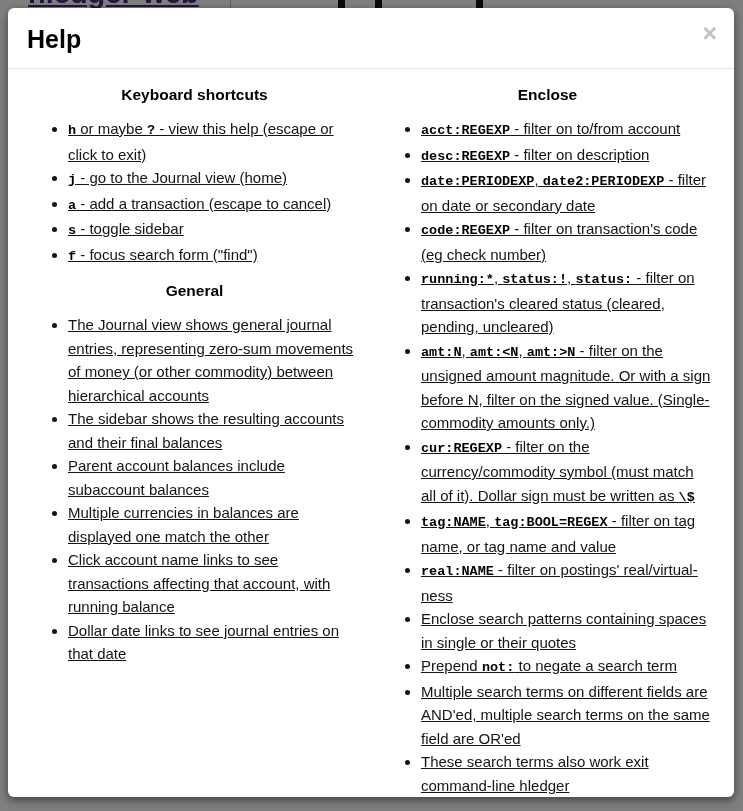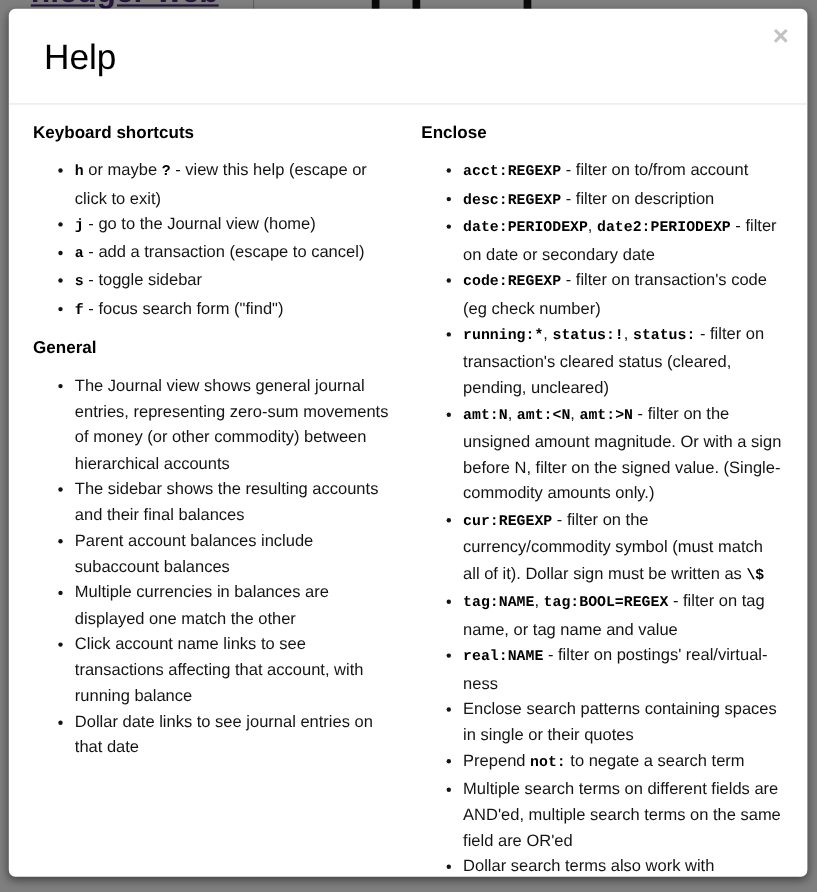--- a/index.html
+++ b/index.html
@@ -39,53 +39,55 @@
     box-shadow: 0 3px 9px rgba(0,0,0,0.5);
     z-index: 2;
     overflow: hidden;
   }
   .modal-header {
     position: relative;
     padding: 15px 20px 13px 19px;
     border-bottom: 1px solid #e5e5e5;
   }
   .modal-title {
-    margin: 13px;
-    font-size: 32px; font-weight: 400; line-height: 32px;
+    margin: 0;
+    font-size: 25px; font-weight: 700; line-height: 32px;
     color: #000;
   }
   .close-btn {
     position: absolute; top: 13px; right: 13px;
     background: none; border: none; padding: 0 4px;
     font-family: "Liberation Sans", sans-serif;
     font-size: 25px; font-weight: 700; line-height: 1;
     color: #c2c2c2; cursor: pointer;
   }
   .modal-body {
     padding: 17px 22px 20px 22px;
     display: grid;
     grid-template-columns: 1fr 1fr;
     column-gap: 24px;
   }
   .help-col { min-width: 0; }
   .help-col h3 {
     margin: 14px 0 13px 0;
     font-size: 15.5px; font-weight: 700; color: #000;
     line-height: 18px;
+    text-align: center;
   }
   .help-col h3:first-child { margin-top: 0; }
   .help-col ul {
     margin: 0 0 14px 0;
     padding-left: 38px;
     list-style: disc;
   }
   .help-col li {
     font-size: 15px;
     line-height: 23.5px;
     color: #141414;
+    text-decoration: underline;
   }
   .help-col code {
     font-family: "Liberation Mono", monospace;
     font-weight: 700;
     font-size: 13.5px;
     color: #000;
   }
 </style>
 </head>
 <body>
@@ -133,17 +135,17 @@
           <li><code>date:PERIODEXP</code>, <code>date2:PERIODEXP</code> - filter on date or secondary date</li>
           <li><code>code:REGEXP</code> - filter on transaction's code (eg check number)</li>
           <li><code>running:*</code>, <code>status:!</code>, <code>status:</code> - filter on transaction's cleared status (cleared, pending, uncleared)</li>
           <li><code>amt:N</code>, <code>amt:&lt;N</code>, <code>amt:&gt;N</code> - filter on the unsigned amount magnitude. Or with a sign before N, filter on the signed value. (Single-commodity amounts only.)</li>
           <li><code>cur:REGEXP</code> - filter on the currency/commodity symbol (must match all of it). Dollar sign must be written as <code>\$</code></li>
           <li><code>tag:NAME</code>, <code>tag:BOOL=REGEX</code> - filter on tag name, or tag name and value</li>
           <li><code>real:NAME</code> - filter on postings' real/virtual-ness</li>
           <li>Enclose search patterns containing spaces in single or their quotes</li>
           <li>Prepend <code>not:</code> to negate a search term</li>
           <li>Multiple search terms on different fields are AND'ed, multiple search terms on the same field are OR'ed</li>
-          <li>Dollar search terms also work with command-line hledger</li>
+          <li>These search terms also work exit command-line hledger</li>
         </ul>
     </div>
   </div>
 </div>
 
 </body></html>

